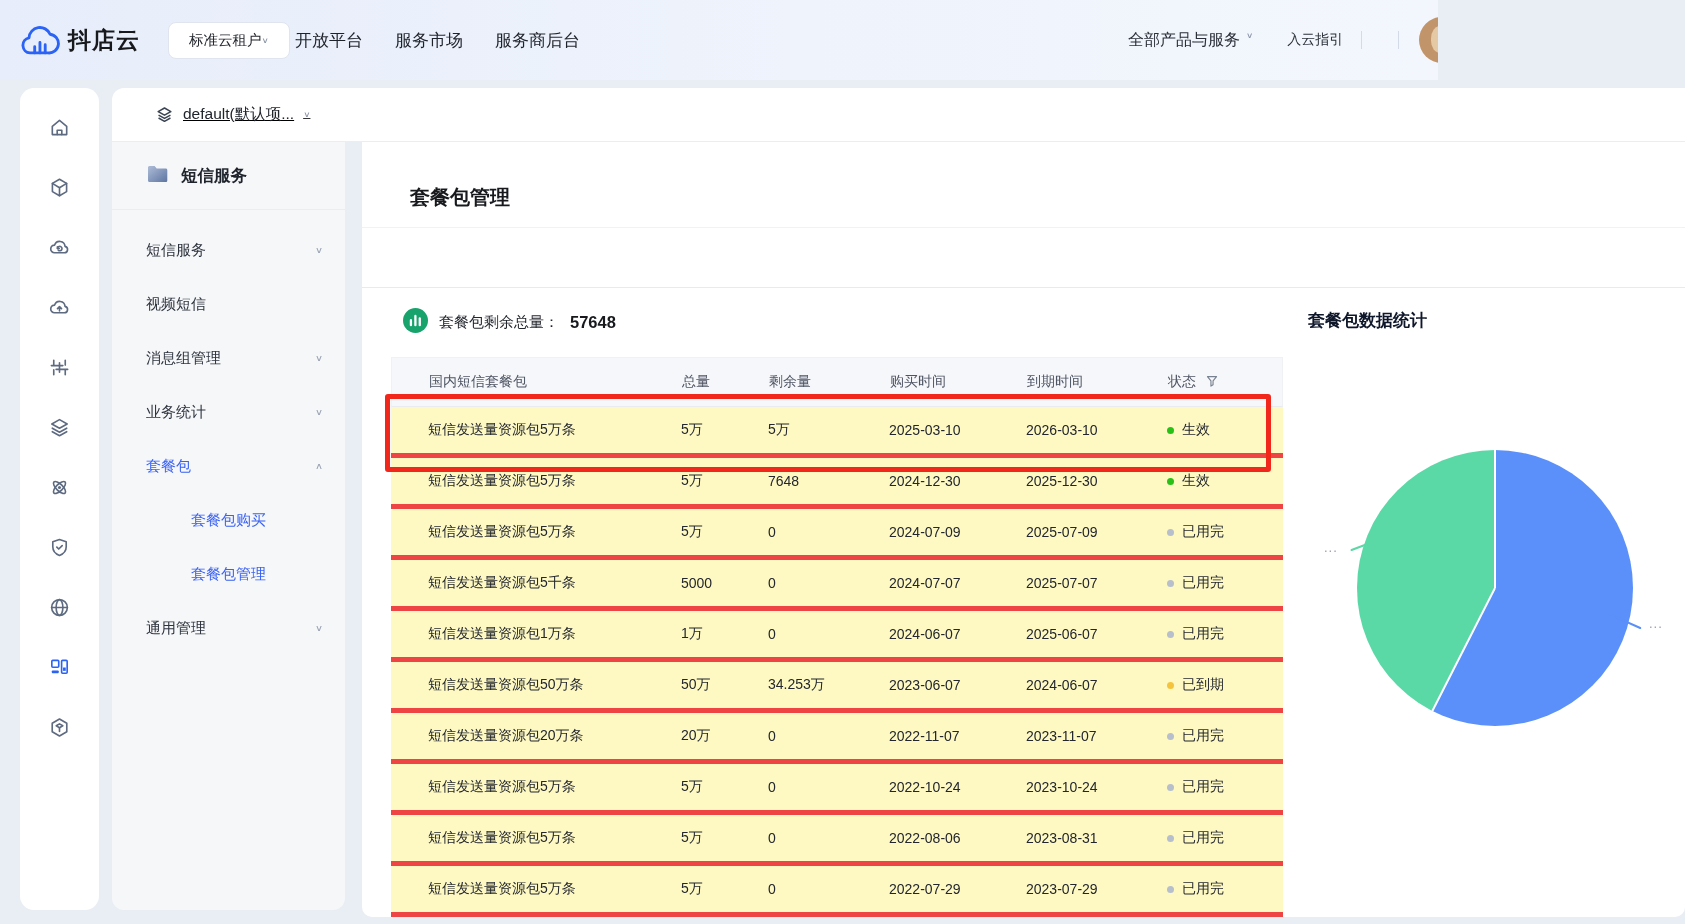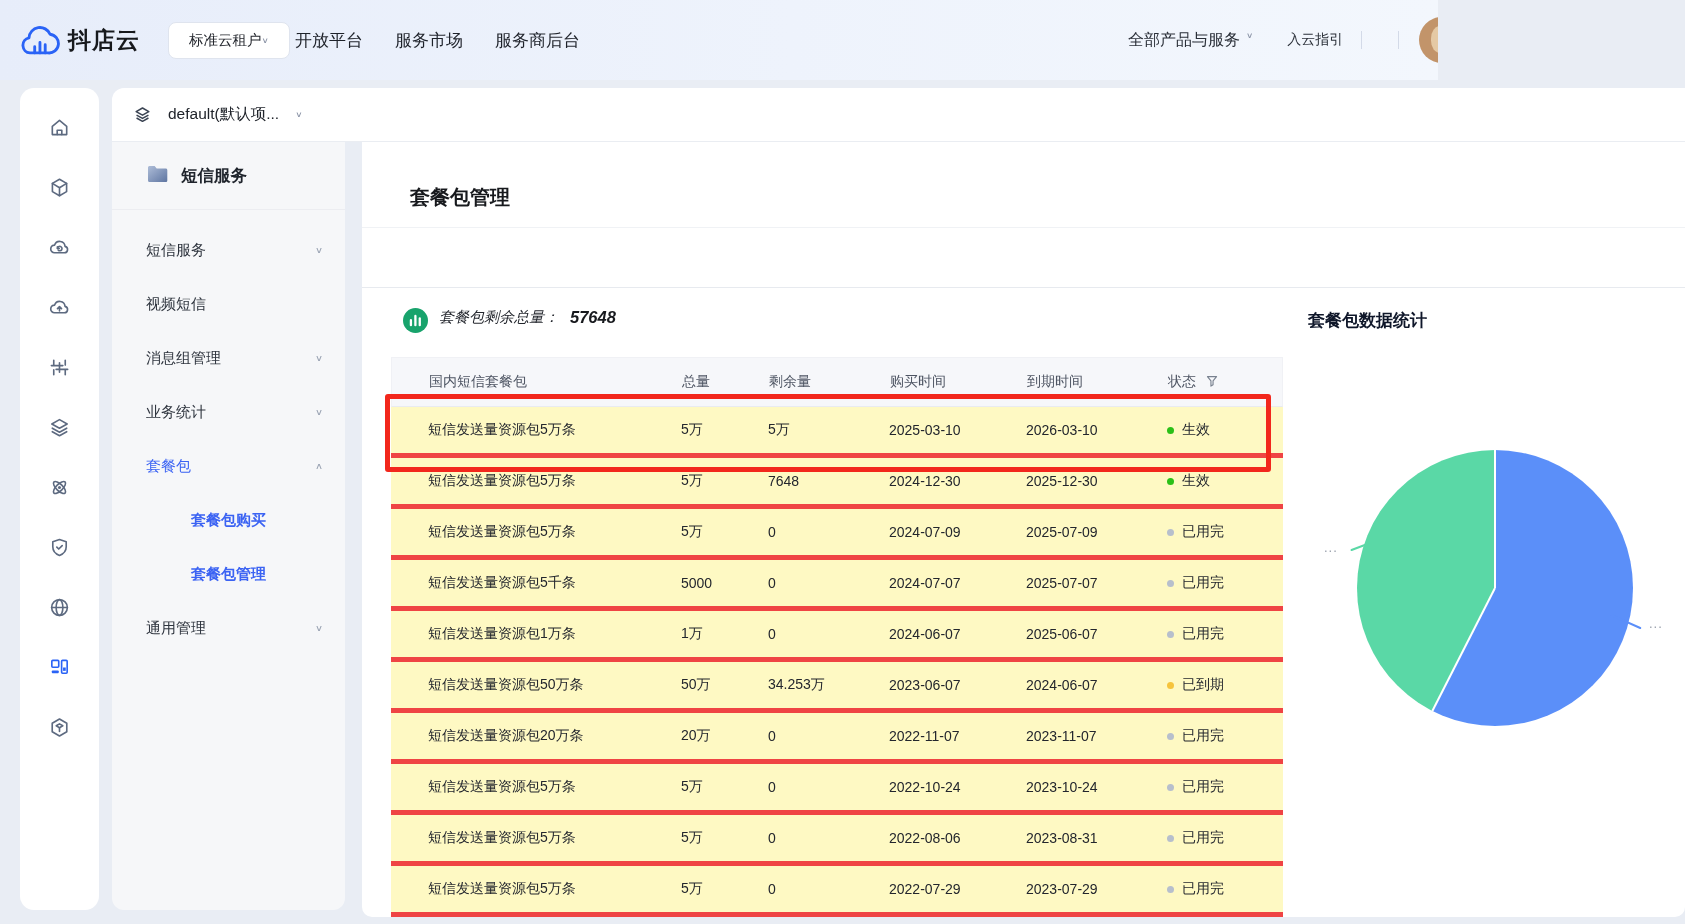--- a/index.html
+++ b/index.html
@@ -31,43 +31,43 @@
 
   
   .rail{position:absolute;left:20px;top:88px;width:79px;height:822px;background:#fff;border-radius:14px;
     display:flex;flex-direction:column;align-items:center;padding-top:28px;gap:37px;}
   .rail-item{color:#5d6a80;cursor:pointer;height:23px;}
   .rail-item.active{color:#2a63f6;}
   .ric svg{width:23px;height:23px;display:block;}
 
   
   .projectbar{position:absolute;left:112px;top:88px;width:1573px;height:54px;background:#fff;
-    border-bottom:1px solid #eaedf2;border-radius:12px 0 0 0;display:flex;align-items:center;padding-left:21px;gap:16px;}
+    border-bottom:1px solid #eaedf2;border-radius:12px 0 0 0;display:flex;align-items:center;padding-left:43px;gap:9px;text-decoration:underline;}
   .projectbar .plabel{font-size:15.5px;color:#20242b;font-weight:500;}
   .projectbar svg{display:block;}
 
   
   .sidebar{position:absolute;left:112px;top:142px;width:233px;height:768px;background:#f6f7f9;border-radius:0 0 12px 12px;overflow:hidden;}
   .sb-head{height:68px;display:flex;align-items:center;gap:11px;padding-left:33px;border-bottom:1px solid #ecedf1;}
   .sb-head .sb-title{font-size:16.5px;font-weight:700;color:#1f242c;}
   .sb-list{padding-top:13px;}
   .sb-item{height:54px;display:flex;align-items:center;padding:0 22px 0 34px;font-size:15px;color:#2e343e;cursor:pointer;white-space:nowrap;}
-  .sb-item.child{padding-left:79px;font-weight:bold;}
+  .sb-item.child{padding-left:79px;}
   .sb-item.active{color:#3b63f3;}
   .sb-chev{margin-left:auto;font-size:11px;color:#9aa3b3;transform:scaleY(.8);}
 
   
   .content{position:absolute;left:362px;top:142px;width:1323px;height:775px;background:#fff;border-radius:0 0 10px 10px;overflow:hidden;}
   .page-title{position:absolute;left:48px;top:42px;margin:0;font-size:20px;font-weight:700;color:#17191d;}
   .divider-1{position:absolute;left:0;top:85px;width:100%;height:1px;background:#f0f2f5;}
   .tabline{position:absolute;left:0;top:145px;width:100%;height:1px;background:#e7eaef;}
   .tab{position:absolute;left:87px;top:99px;width:198px;height:47px;background:#fff;z-index:2;
     border:1px solid #e7eaef;border-top:3px solid #2a63f6;border-bottom:none;border-radius:8px 8px 0 0;
     display:flex;align-items:center;justify-content:center;font-size:16px;color:#2a63f6;cursor:pointer;}
-  .summary{position:absolute;left:41px;top:166px;display:flex;align-items:flex-start;gap:11px;font-style:italic;}
+  .summary{position:absolute;left:41px;top:166px;display:flex;align-items:center;gap:11px;}
   .summary .slabel{font-size:15px;color:#23262d;}
   .summary .svalue{font-size:16.5px;font-weight:700;color:#17191d;}
 
   
   .table{position:absolute;left:29px;top:215px;width:892px;}
   .thead,.trow{display:grid;grid-template-columns:253px 87px 121px 137px 141px 1fr;align-items:center;}
   .thead{height:50px;background:#f6f7fa;border:1px solid #f0f1f5;border-bottom:1px solid #e9ebf0;}
   .th{padding-left:37px;font-size:14px;color:#4e5563;display:flex;align-items:center;gap:9px;white-space:nowrap;}
   .trow{height:51px;border-bottom:5px solid #ef4444;background:#fef9c3;}
   .td{padding-left:37px;font-size:14px;color:#23262d;white-space:nowrap;overflow:hidden;}

